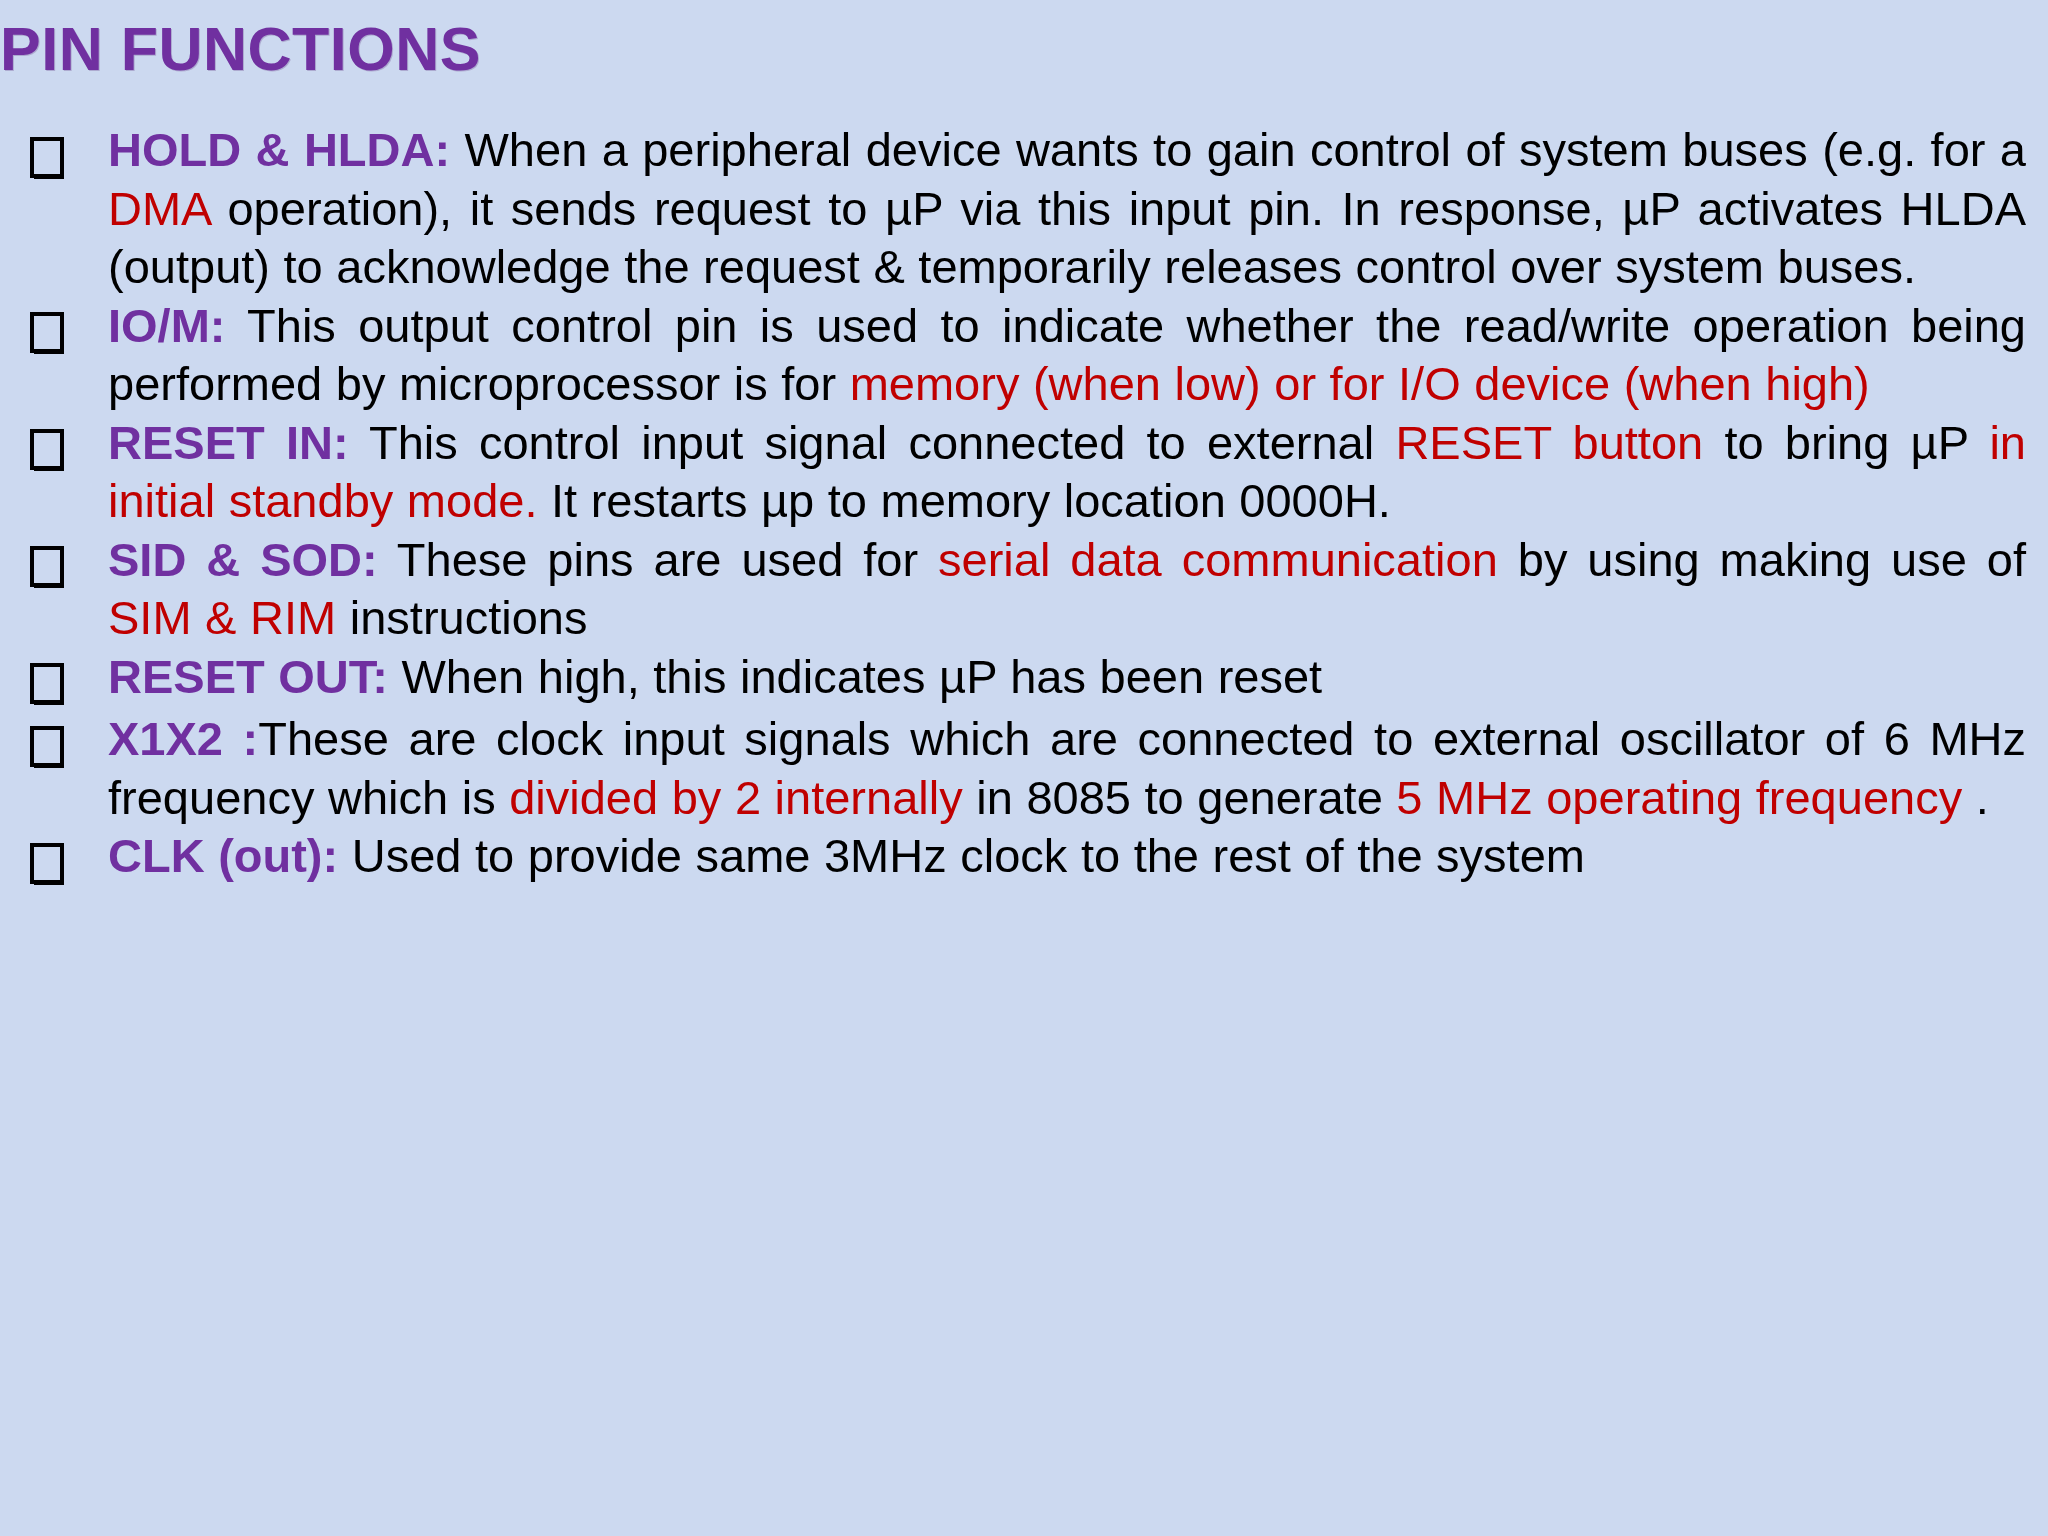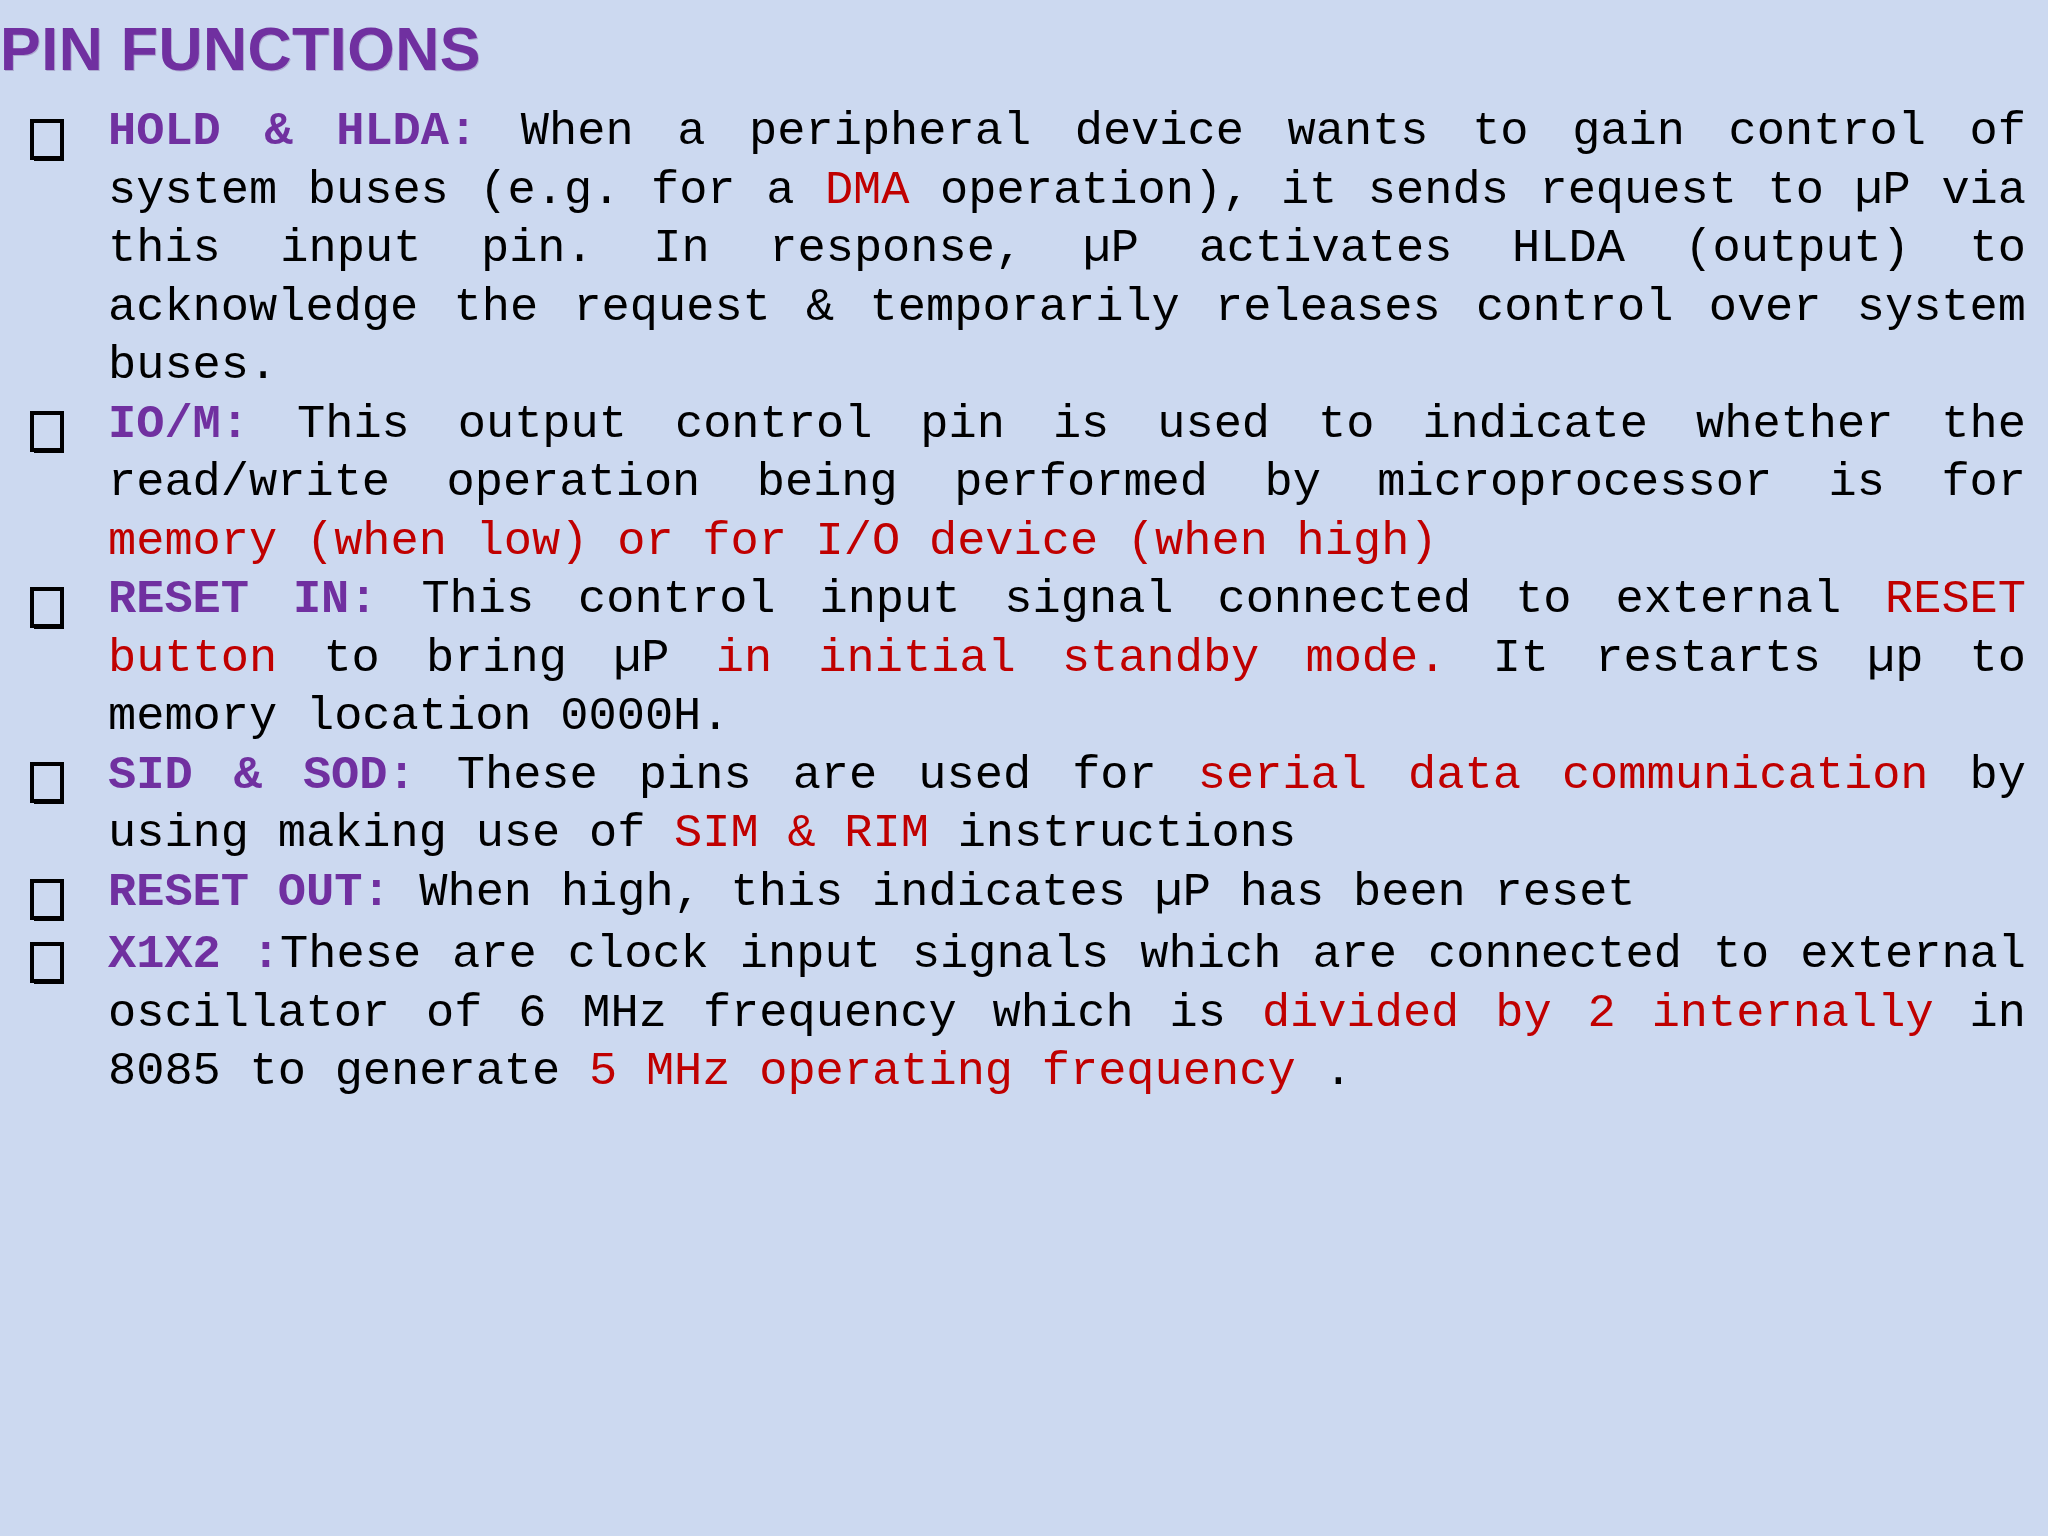--- a/index.html
+++ b/index.html
@@ -23,23 +23,22 @@
   .title {
     color: #7030a0;
     font-weight: bold;
     font-size: 61px;
     letter-spacing: 0.5px;
     padding-top: 16px;
     line-height: 1.1;
     text-shadow: 1px 1px 0 rgba(80,30,110,0.25);
   }
   .bullets {
-    margin-top: 20px;
+    margin-top: 38px;
     padding: 0 22px 0 30px;
-    font-family: Liberation Mono, monospace;
   }
   .bullet {
     display: flex;
     align-items: flex-start;
     margin-bottom: 0px;
   }
   .bullet-marker {
     flex: 0 0 auto;
     width: 78px;
     color: #000000;
@@ -125,15 +124,19 @@
         <div class="bullet-body"><span class="lbl">SID &amp; SOD:</span><span class="blk"> These pins are used for </span><span class="red">serial data communication</span><span class="blk"> by using making use of </span><span class="red">SIM &amp; RIM</span><span class="blk"> instructions</span></div>
       </div>
       <div class="bullet">
         <div class="bullet-marker"><span class="sq"></span></div>
         <div class="bullet-body nojustify"><span class="lbl">RESET OUT:</span><span class="blk"> When high, this indicates µP has been reset</span></div>
       </div>
       <div class="bullet">
         <div class="bullet-marker"><span class="sq"></span></div>
         <div class="bullet-body"><span class="lbl">X1X2 :</span><span class="blk">These are clock input signals which are connected to external oscillator of 6 MHz frequency which is </span><span class="red">divided by 2 internally</span><span class="blk"> in 8085 to generate </span><span class="red">5 MHz operating frequency</span><span class="blk"> .</span></div>
       </div>
+      <div class="bullet">
+        <div class="bullet-marker"><span class="sq"></span></div>
+        <div class="bullet-body nojustify"><span class="lbl">CLK (out):</span><span class="blk"> Used to provide same 3MHz clock to the rest of the system</span></div>
+      </div>
     </div>
 
 </div>
 
 </body></html>

